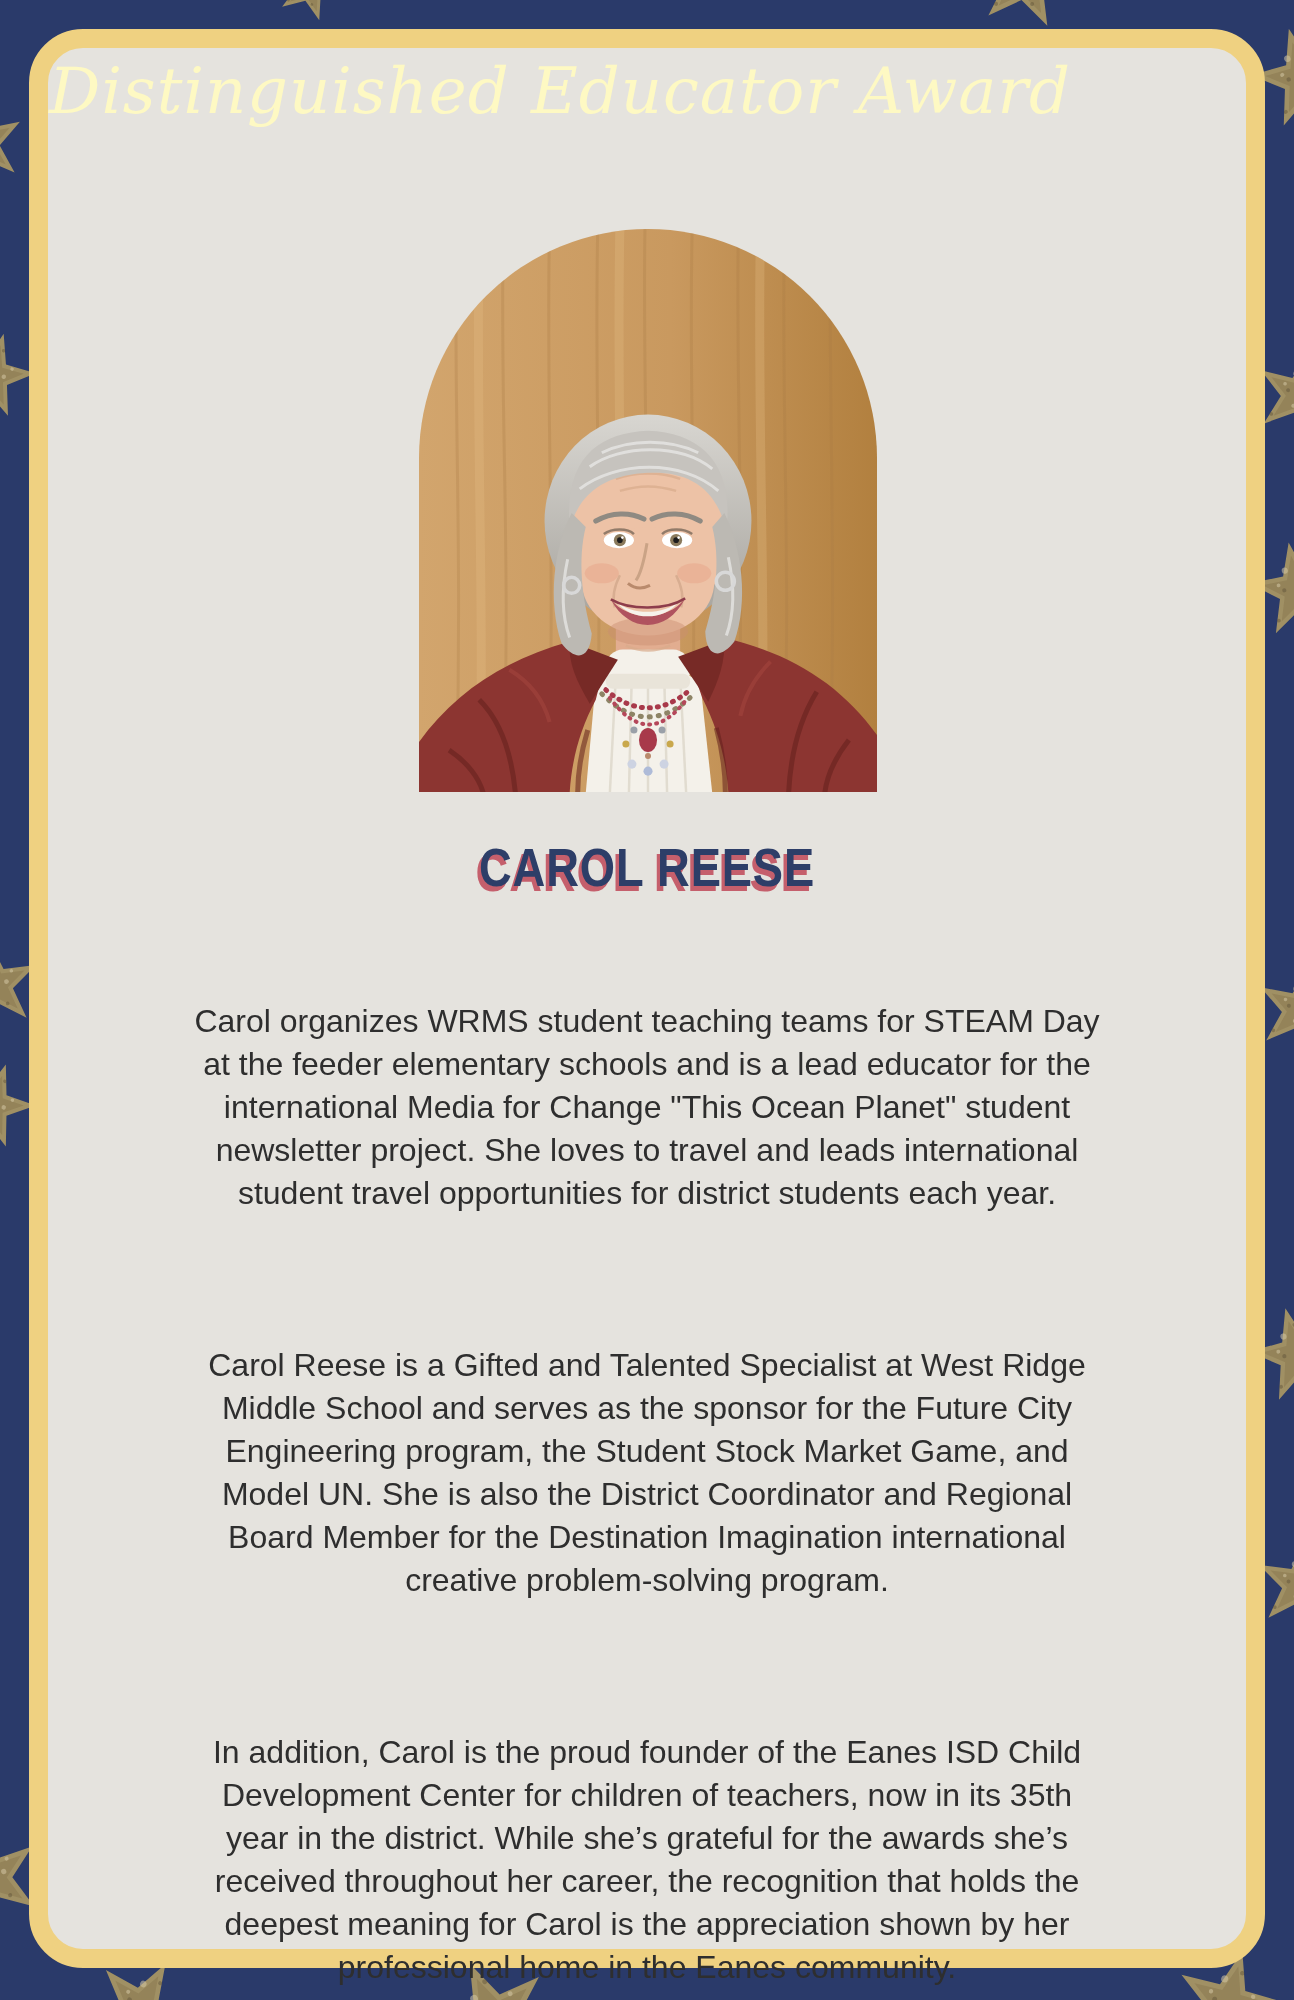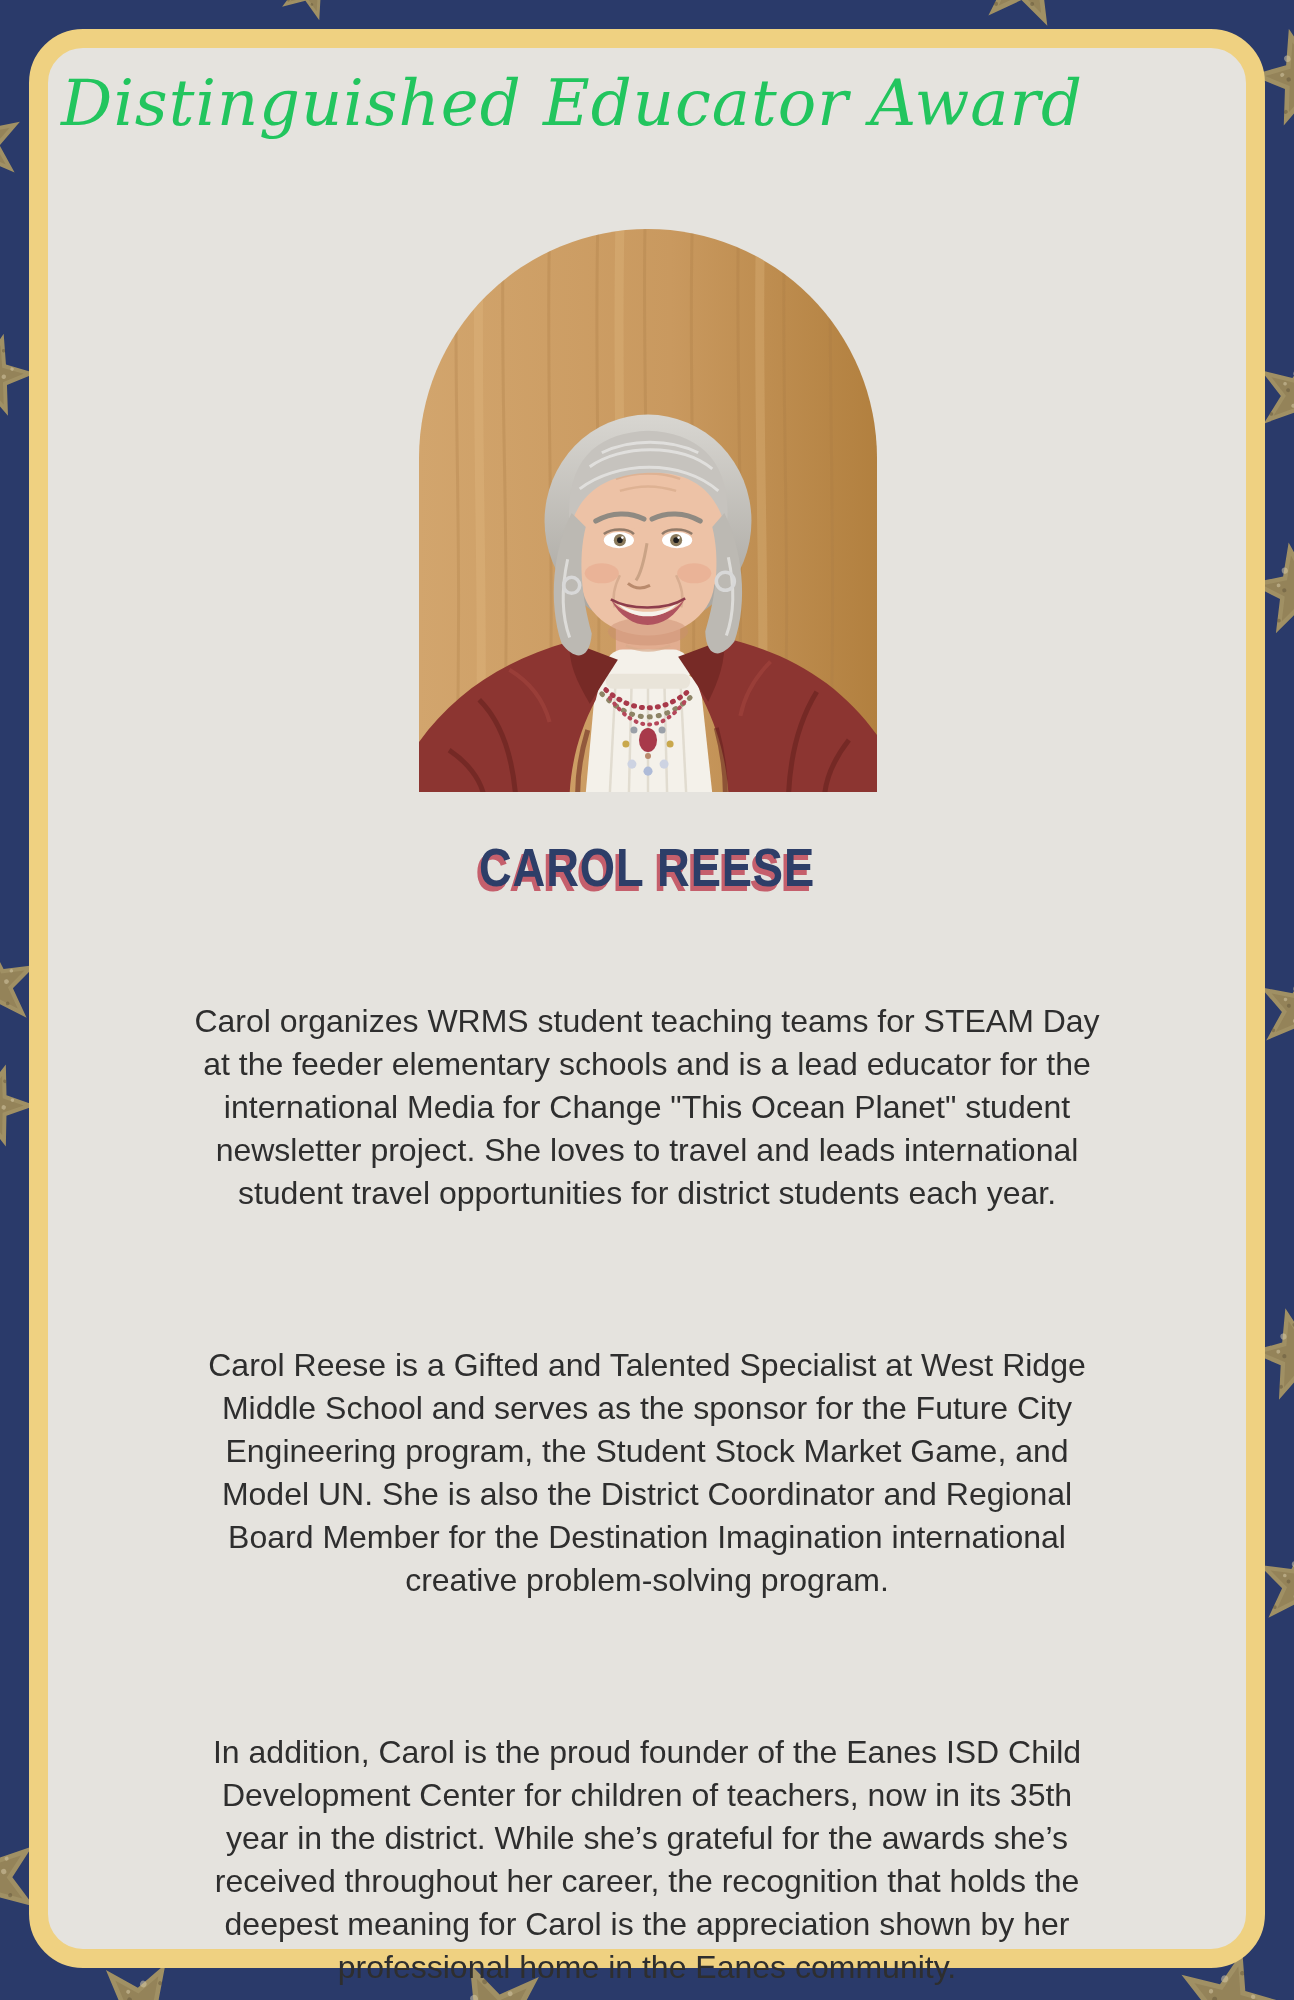--- a/index.html
+++ b/index.html
@@ -10,22 +10,22 @@
   }
   .star{ position:absolute; pointer-events:none; }
   .card{
     position:absolute; left:29px; top:29px; width:1236px; height:1939px;
     box-sizing:border-box; border:19px solid #efd181; border-radius:54px;
     background:#e5e3de;
   }
   .title{
     position:absolute; left:0; top:50px; width:1120px; text-align:center;
     font-family:"DejaVu Serif", serif; font-style:italic; font-weight:500;
-    font-size:64px; line-height:1.3; color:#22c55e; letter-spacing:1px;
-    margin:12px;
+    font-size:64px; line-height:1.3; color:#fef9c3; letter-spacing:1px;
+    margin:0;
   }
   .photo-arch{
     position:absolute; left:419px; top:229px; width:458px; height:563px;
     border-radius:229px 229px 0 0; overflow:hidden;
   }
   .photo-arch svg{ display:block; width:100%; height:100%; }
   .name{
     position:absolute; left:0; top:838px; width:1294px; text-align:center;
     margin:0; font-size:54px; line-height:1.1; font-weight:700;
     color:#2d3e68; letter-spacing:1px;

